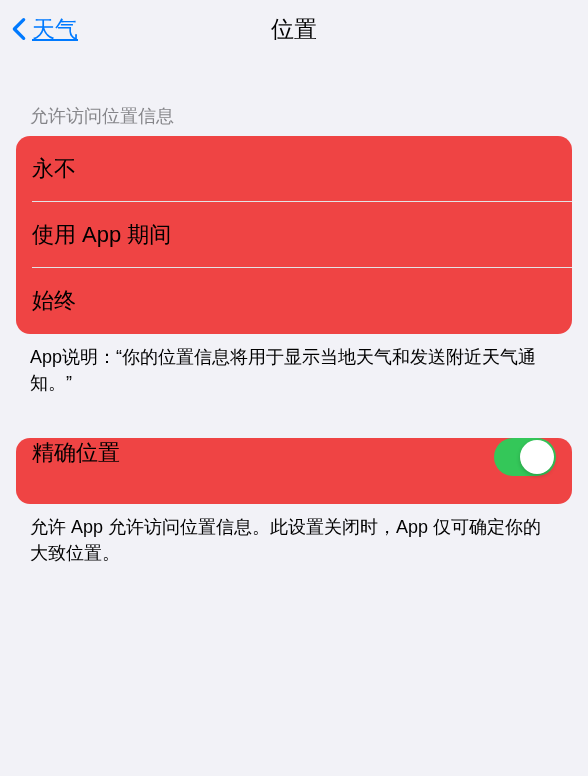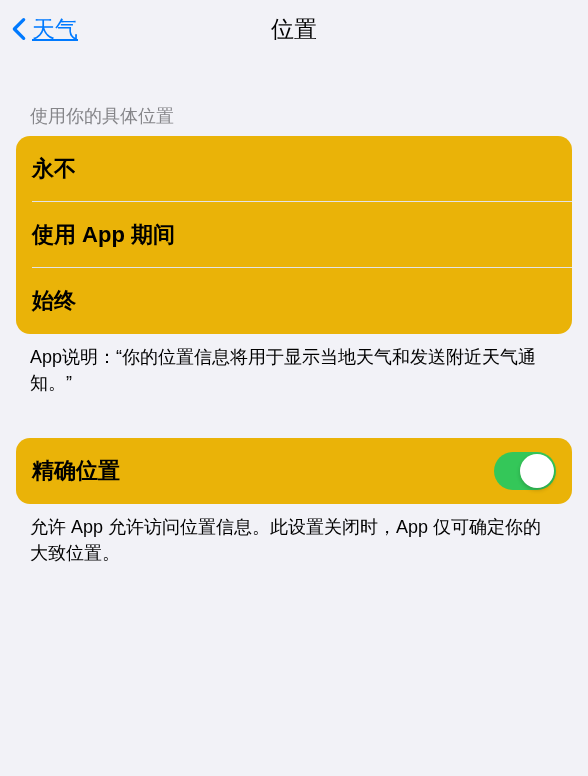--- a/index.html
+++ b/index.html
@@ -49,25 +49,24 @@
       font-size: 23px;
       font-weight: 400;
       color: #000;
     }
     .section-header {
       padding: 46px 30px 8px 30px;
       font-size: 18px;
       color: #858589;
     }
     .list-group {
-      background: #eab308;
+      background: #ef4444;
       border-radius: 14px;
       margin: 0 16px;
       overflow: hidden;
-      font-weight: bold;
     }
     .list-item {
       display: flex;
       align-items: center;
       justify-content: space-between;
       padding: 0 16px;
       height: 66px;
       font-size: 22px;
       color: #000;
       cursor: pointer;
@@ -98,21 +97,20 @@
       padding: 10px 30px 0 30px;
       font-size: 18px;
       color: #000000;
       line-height: 1.45;
     }
     .toggle-group {
       margin-top: 42px;
     }
     .toggle-item {
       display: flex;
-      align-items: center;
       justify-content: space-between;
       padding: 0 16px;
       height: 66px;
       font-size: 22px;
       color: #000;
       gap: 16px;
     }
     .switch {
       width: 62px;
       height: 38px;
@@ -140,21 +138,21 @@
     <span class="back-chevron">
       <svg viewBox="0 0 12 20" fill="none">
         <path d="M10 2 L2 10 L10 18" stroke="#007aff" stroke-width="2.8" stroke-linecap="round" stroke-linejoin="round"></path>
       </svg>
     </span>
     <span>天气</span>
   </div>
   <div class="nav-title">位置</div>
 </div>
 
-<div class="section-header">使用你的具体位置</div>
+<div class="section-header">允许访问位置信息</div>
 
 <div class="list-group">
   <div class="list-item">
     <span>永不</span>
   </div>
   <div class="list-item">
     <span>使用 App 期间</span>
   </div>
   <div class="list-item">
     <span>始终</span>

